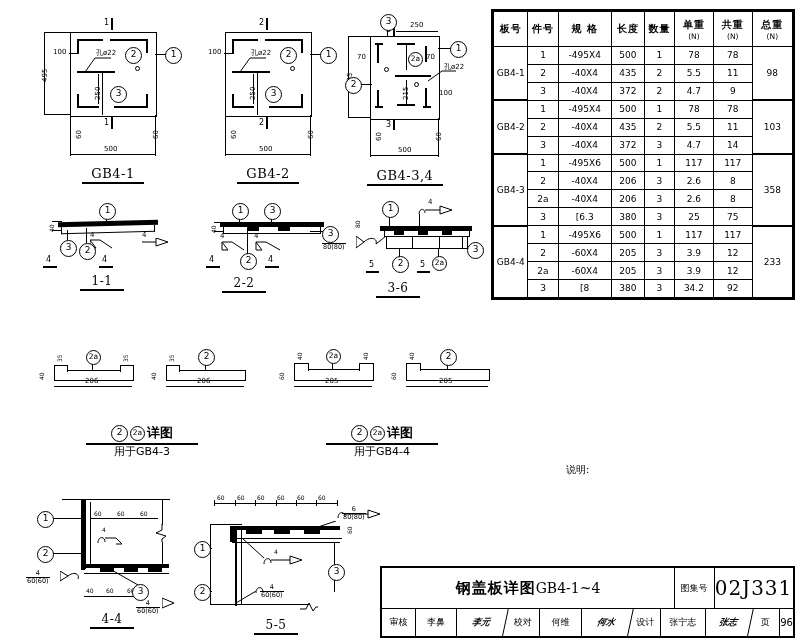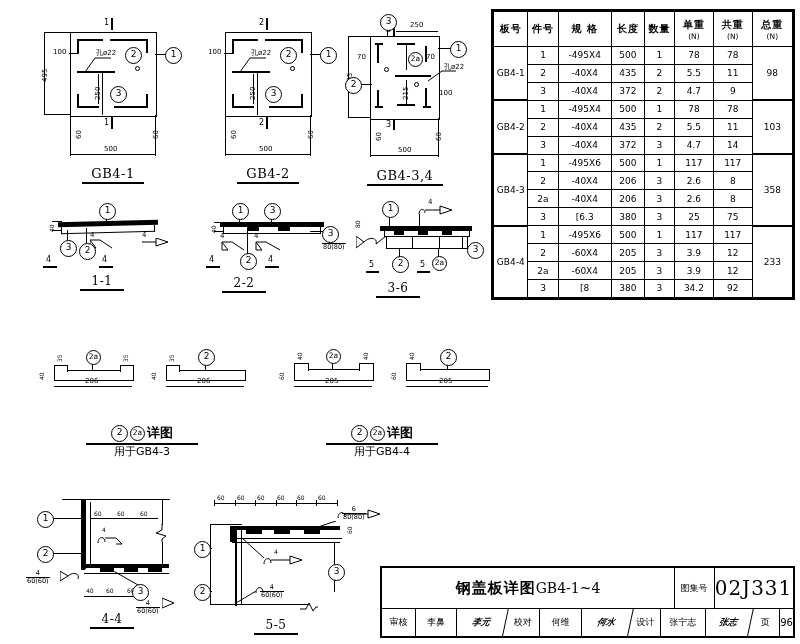--- a/index.html
+++ b/index.html
@@ -775,20 +775,21 @@
             <td>380</td>
             <td>3</td>
             <td>34.2</td>
             <td>92</td>
           </tr>
         </tbody>
     </table>
   </div>
 
   <div id="notes">
+    <div class="hd">说明:</div>
   </div>
 
   <div id="titleblock">
     <div id="tbTitle">
       <span class="cn">钢盖板详图</span>
       <span class="en">GB4-1~4</span>
     </div>
     <div id="tbAtlasLbl">
       <span>图集号</span>
     </div>

